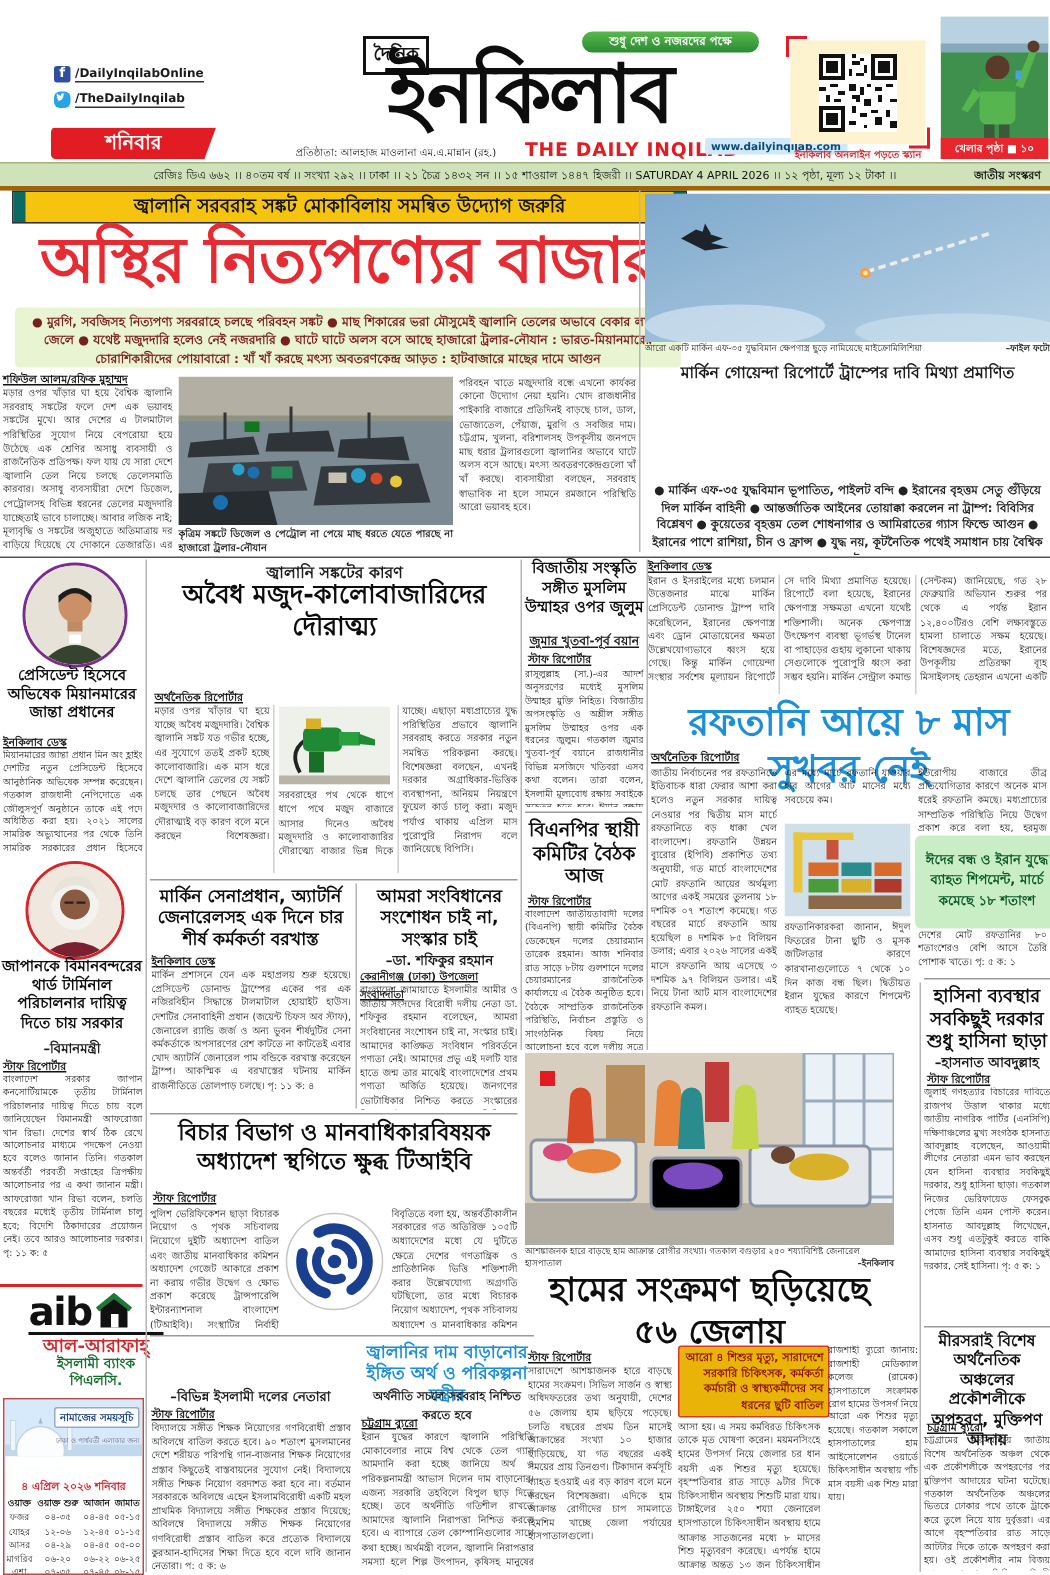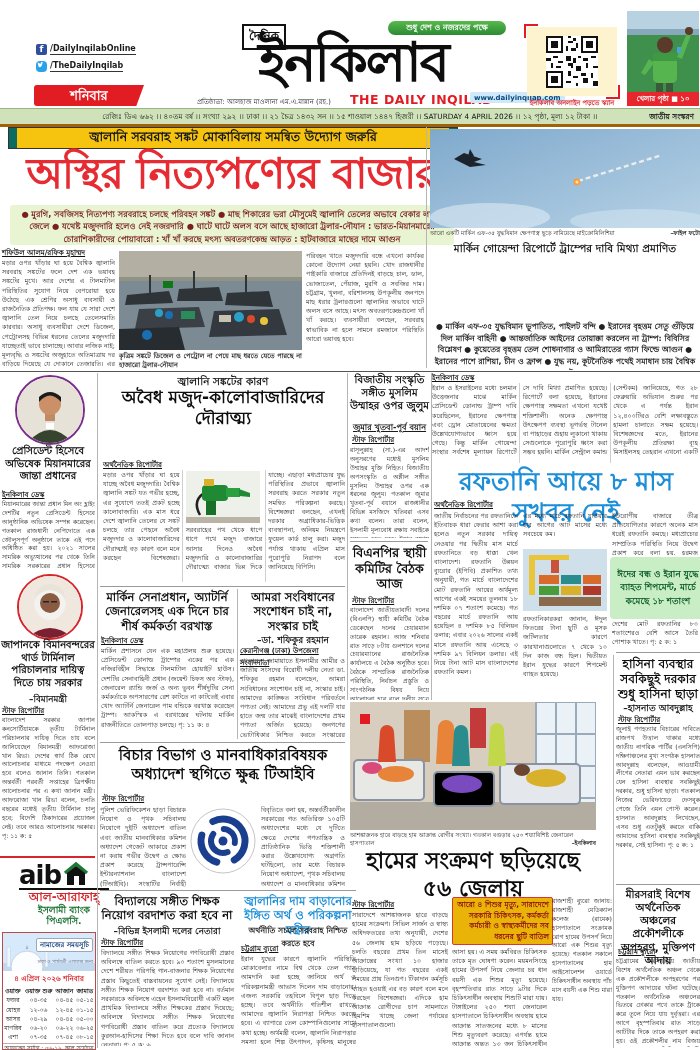--- a/index.html
+++ b/index.html
@@ -63,21 +63,21 @@
   
   .redrule{position:absolute;height:2px;background:#d6252b;}
   .aibrow{display:flex;align-items:flex-end;gap:2px;border-bottom:2px solid #111;padding-bottom:1px;}
   .aibtxt{font-size:26px;font-weight:bold;color:#111;line-height:.9;letter-spacing:-1px;}
   .aib1{color:#d6252b;font-size:12px;font-weight:900;line-height:1.2;}
   .aib2{color:#17702e;font-size:9.2px;font-weight:900;line-height:1.2;}
   .prayerbox{border:1px solid #b84b4b;background:#fff;overflow:hidden;}
   .prayer-label{position:absolute;right:2px;top:5px;background:#fff;border:1px solid #9ab;
                 color:#17407c;font-size:6.8px;font-weight:bold;text-align:center;line-height:1.25;
                 padding:2px 3px;border-radius:2px;}
-  .pdate{color:#d6252b;font-size:7.2px;font-weight:bold;text-align:center;margin-top:2px;}
+  .pdate{color:#d6252b;font-size:7.2px;font-weight:bold;text-align:center;margin-top:14px;}
   .ptable{width:100%;border-collapse:collapse;margin-top:1px;}
   .ptable td{font-size:6px;line-height:1.55;text-align:center;color:#222;padding:0;}
   .ptable .ph td{font-weight:bold;color:#111;}
   .pfoot{font-size:5.6px;text-align:center;color:#333;line-height:1.4;border-top:1px solid #caa;margin-top:1px;padding-top:1px;}
 </style>
 </head>
 <body>
 
 <div class="page">
 
@@ -395,21 +395,20 @@
     <span>আশঙ্কাজনক হারে বাড়ছে হাম আক্রান্ত রোগীর সংখ্যা। গতকাল বগুড়ার ২৫০ শয্যাবিশিষ্ট জেনারেল হাসপাতাল</span>
     <span class="credit">–ইনকিলাব</span>
   </div>
   <div class="abs hl" style="left:352px;top:847px;width:242px;font-size:22px;">হামের সংক্রমণ ছড়িয়েছে ৫৬ জেলায়</div>
   <div class="abs byline" style="left:352px;top:899px;">স্টাফ রিপোর্টার</div>
   <div class="abs body-sm" style="left:352px;top:910px;width:96px;height:138px;">সারাদেশে আশঙ্কাজনক হারে বাড়ছে হামের সংক্রমণ। সিভিল সার্জন ও স্বাস্থ্য অধিদফতরের তথ্য অনুযায়ী, দেশের ৫৬ জেলায় হাম ছড়িয়ে পড়েছে। চলতি বছরের প্রথম তিন মাসেই আক্রান্তের সংখ্যা ১০ হাজার ছাড়িয়েছে, যা গত বছরের একই সময়ের প্রায় তিনগুণ। টিকাদান কর্মসূচি ব্যাহত হওয়াই এর বড় কারণ বলে মনে করছেন বিশেষজ্ঞরা। এদিকে হাম আক্রান্ত রোগীদের চাপ সামলাতে হিমশিম খাচ্ছে জেলা পর্যায়ের হাসপাতালগুলো।</div>
   <div class="abs redbox" style="left:452px;top:897px;width:93px;height:42px;overflow:hidden;">আরো ৪ শিশুর মৃত্যু, সারাদেশে সরকারি চিকিৎসক, কর্মকর্তা কর্মচারী ও স্বাস্থ্যকর্মীদের সব ধরনের ছুটি বাতিল</div>
   <div class="abs body-sm" style="left:452px;top:947px;width:95px;height:101px;">আসা হয়। এ সময় কর্মবিরত চিকিৎসক তাকে মৃত ঘোষণা করেন। ময়মনসিংহে হামের উপসর্গ নিয়ে জেলার চর ধান বয়সী এক শিশুর মৃত্যু হয়েছে। বৃহস্পতিবার রাত সাড়ে ৯টার দিকে চিকিৎসাধীন অবস্থায় শিশুটি মারা যায়। টাঙ্গাইলের ২৫০ শয্যা জেনারেল হাসপাতালে চিকিৎসাধীন অবস্থায় হামে আক্রান্ত সাতজনের মধ্যে ৮ মাসের শিশু মৃত্যুবরণ করেছে। এপর্যন্ত হামে আক্রান্ত অন্তত ১৩ জন চিকিৎসাধীন আছে।  পৃ: ১১ ক: ৪</div>
   <div class="abs body-sm" style="left:552px;top:897px;width:60px;height:151px;font-size:6.1px;">রাজশাহী ব্যুরো জানায়: রাজশাহী মেডিক্যাল কলেজ (রামেক) হাসপাতালে সংক্রামক রোগ হামের উপসর্গ নিয়ে আরো এক শিশুর মৃত্যু হয়েছে। গতকাল সকালে হাসপাতালের হাম আইসোলেশন ওয়ার্ডে চিকিৎসাধীন অবস্থায় পাঁচ মাস বয়সী এক শিশু মারা যায়।</div>
 
-  <div class="abs hl" style="left:100px;top:894px;width:134px;font-size:11.5px;">বিদ্যালয়ে সঙ্গীত শিক্ষক নিয়োগ বরদাশত করা হবে না</div>
   <div class="abs bd c" style="left:100px;top:924px;width:134px;font-size:8.8px;">–বিভিন্ন ইসলামী দলের নেতারা</div>
   <div class="abs byline" style="left:101px;top:937px;">স্টাফ রিপোর্টার</div>
   <div class="abs body-sm" style="left:101px;top:948px;width:133px;height:98px;">বিদ্যালয়ে সঙ্গীত শিক্ষক নিয়োগের গণবিরোধী প্রস্তাব অবিলম্বে বাতিল করতে হবে। ৯০ শতাংশ মুসলমানের দেশে শরীয়ত পরিপন্থি গান-বাজনার শিক্ষক নিয়োগের প্রস্তাব কিছুতেই বাস্তবায়নের সুযোগ নেই। বিদ্যালয়ে সঙ্গীত শিক্ষক নিয়োগ বরদাশত করা হবে না। বর্তমান সরকারকে অবিলম্বে এহেন ইসলামবিরোধী একটি মহল প্রাথমিক বিদ্যালয়ে সঙ্গীত শিক্ষকের প্রস্তাব দিয়েছে; অবিলম্বে বিদ্যালয়ে সঙ্গীত শিক্ষক নিয়োগের গণবিরোধী প্রস্তাব বাতিল করে প্রত্যেক বিদ্যালয়ে কুরআন-হাদিসের শিক্ষা দিতে হবে বলে দাবি জানান নেতারা।  পৃ: ৫ ক: ৬</div>
 
   <div class="abs hl bluehl" style="left:240px;top:894px;width:116px;font-size:11.5px;">জ্বালানির দাম বাড়ানোর ইঙ্গিত অর্থ ও পরিকল্পনা মন্ত্রীর</div>
   <div class="abs bd c" style="left:240px;top:924px;width:116px;font-size:7.8px;">অর্থনীতি সচলে সরবরাহ নিশ্চিত করতে হবে</div>
   <div class="abs byline" style="left:241px;top:943px;">চট্টগ্রাম ব্যুরো</div>
   <div class="abs body-sm" style="left:241px;top:954px;width:115px;height:92px;">ইরান যুদ্ধের কারণে জ্বালানি পরিস্থিতি মোকাবেলার নামে বিশ্ব থেকে তেল গ্যাস আমদানি করা হচ্ছে জানিয়ে অর্থ ও পরিকল্পনামন্ত্রী আভাস দিলেন দাম বাড়ানোর। এজন্য সরকারি তহবিলে বিপুল ছাড় দিতে হচ্ছে। তবে অর্থনীতি গতিশীল রাখতে আমাদের জ্বালানি নিরাপত্তা নিশ্চিত করতে হবে। এ ব্যাপারে তেল কোম্পানিগুলোর সাথে কথা হচ্ছে। অর্থমন্ত্রী বলেন, জ্বালানি নিরাপত্তার সমস্যা হলে শিল্প উৎপাদন, কৃষিসহ মানুষের দৈনন্দিন জীবনে এর নেতিবাচক প্রভাব পড়বে, আমরা তা চাই না। গতকাল বক্তব্যের বিষয়ে কর্মসূচিসহ এগুলো জানান।  পৃ: ২ ক: ৪</div>
 
   <div class="redrule" style="left:0;top:856px;width:95px;"></div>

